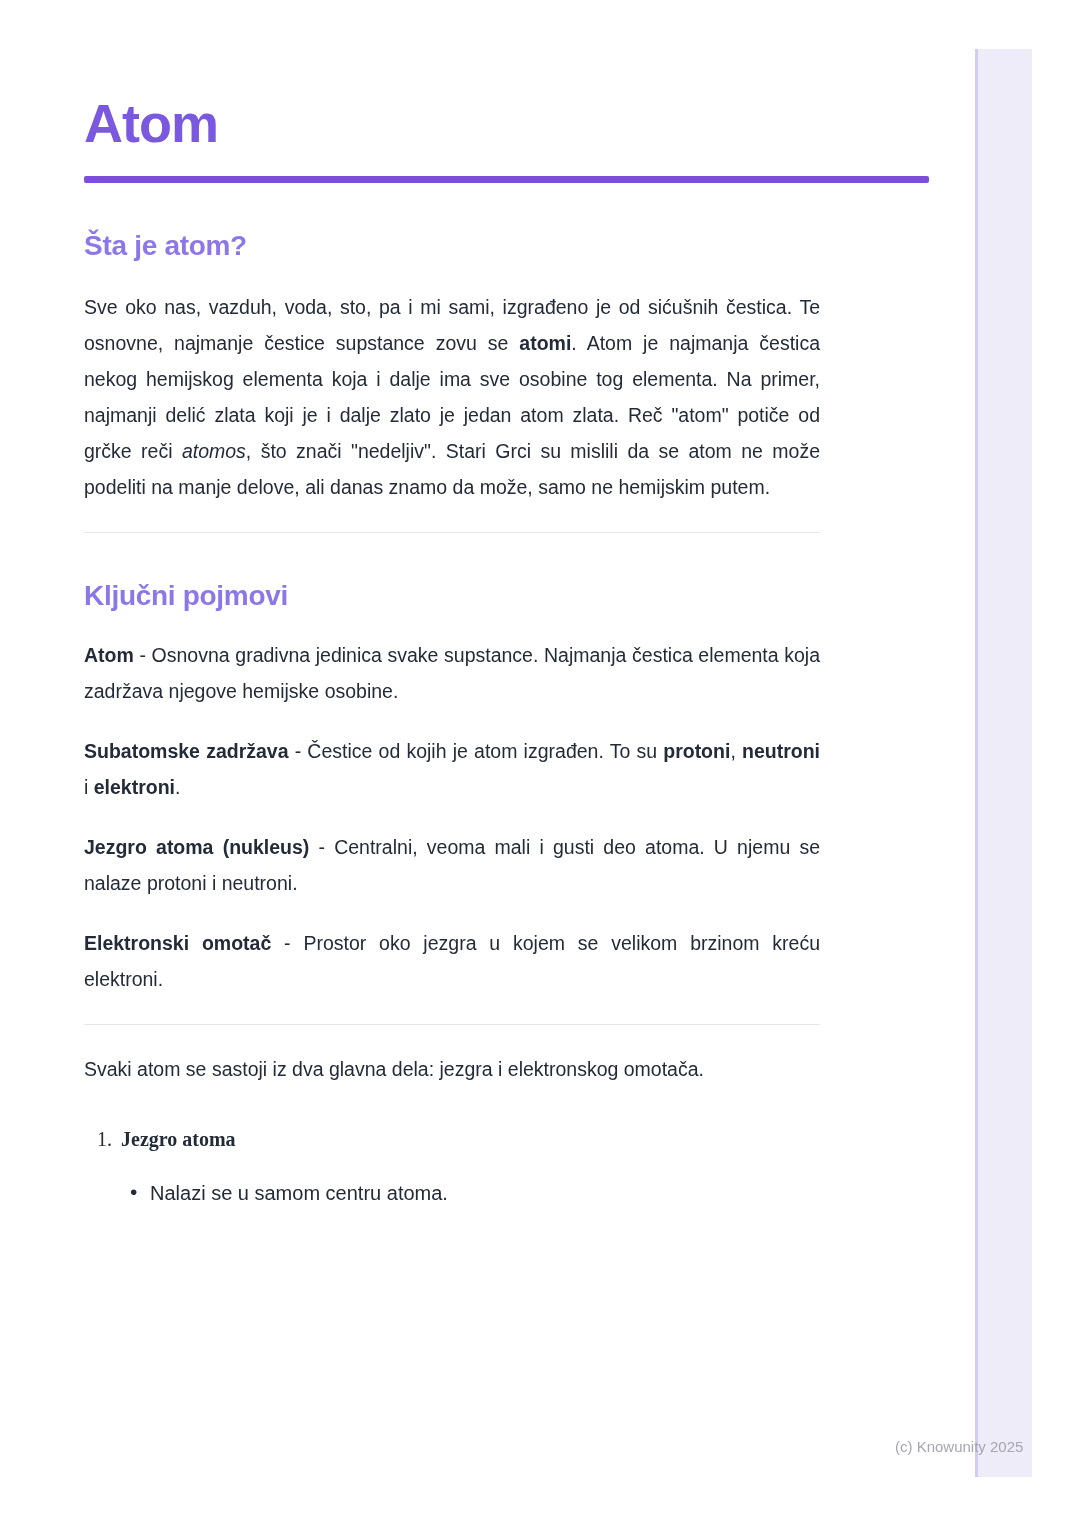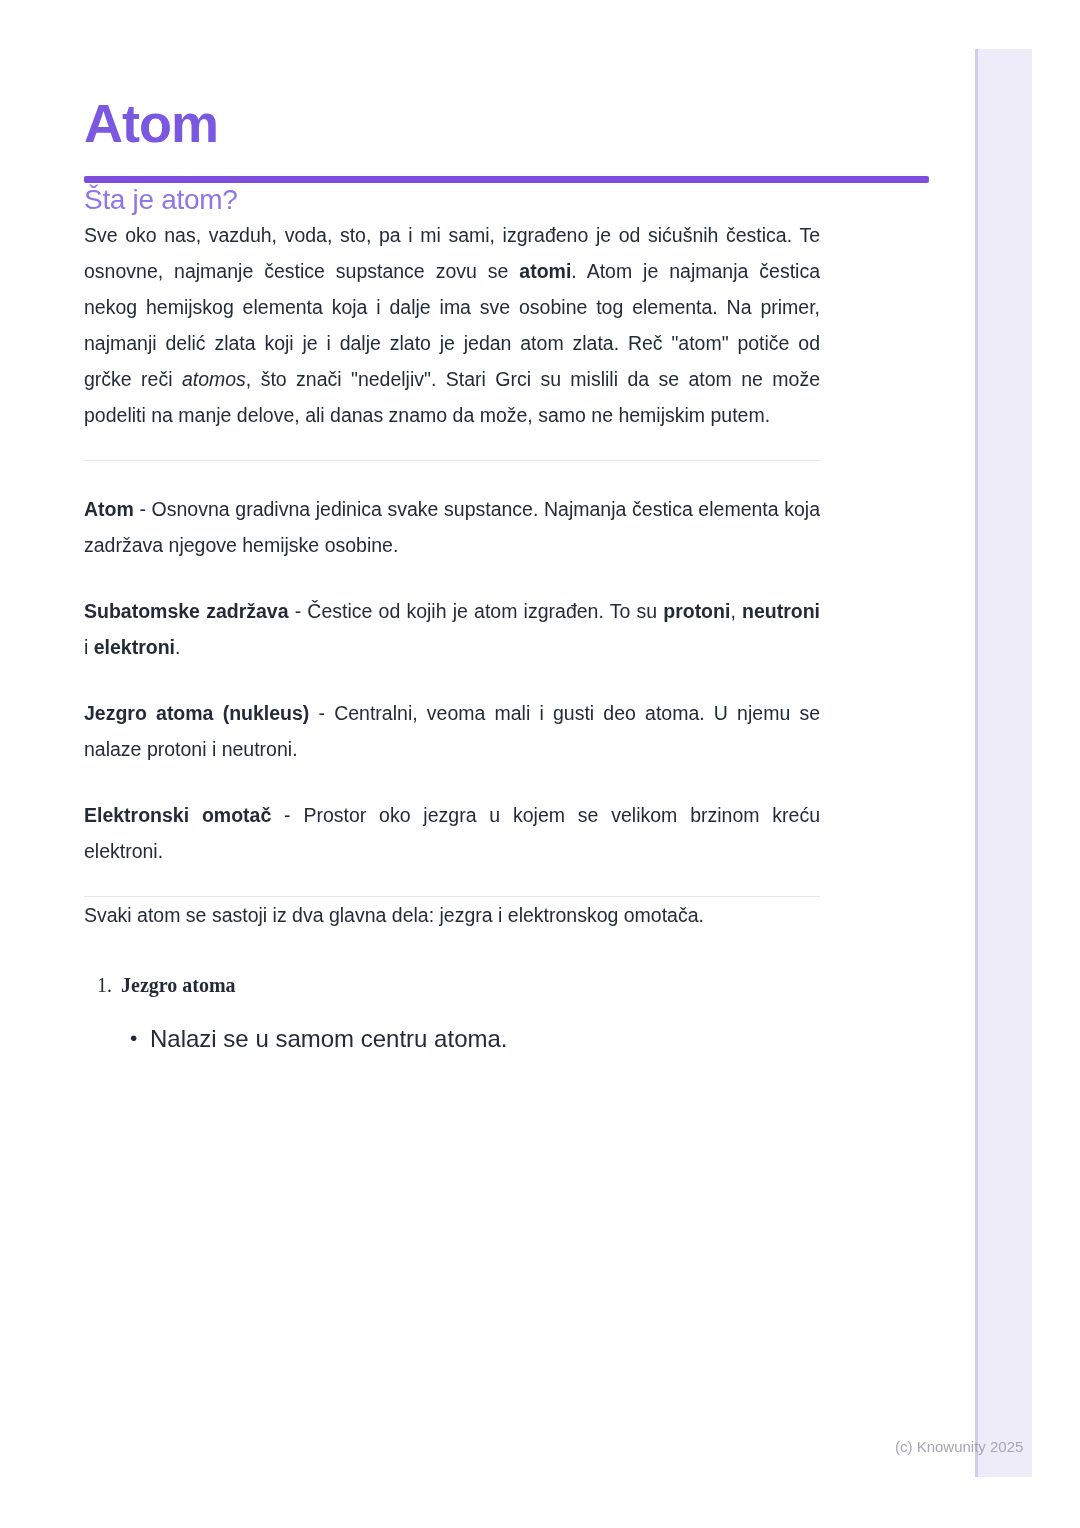--- a/index.html
+++ b/index.html
@@ -44,32 +44,34 @@
     color:var(--title);
   }
   .title-rule {
     margin-top:26px;
     width:845px;
     height:7px;
     border-radius:2px;
     background:var(--accent-rule);
   }
   h2.section-heading {
+    margin-top:46px;
     font-size:28px;
     line-height:34px;
-    font-weight:400;
+    font-weight:700;
     letter-spacing:-0.3px;
     color:var(--heading);
   }
   p.body {
+    margin-top:26px;
     font-size:19.5px;
     line-height:36px;
   }
   p.just { text-align:justify; }
-  p.def { margin-top:30px; }
+  p.def { margin-top:24px; }
   p.def:first-of-type { margin-top:26px; }
   .b { font-weight:700; }
   .i { font-style:italic; }
   hr.divider {
     margin-top:27px;
     border:none;
     border-top:1px solid var(--divider);
     width:736px;
   }
   .oitem {
@@ -80,21 +82,21 @@
     font-family:Liberation Serif, serif;
   }
   .onum { margin-right:9px; }
   ul.bullets {
     list-style:none;
     margin-top:21px;
   }
   ul.bullets li {
     position:relative;
     padding-left:66px;
-    font-size:24px;
+    font-size:20px;
     line-height:30px;
   }
   ul.bullets li + li { margin-top:15px; }
   ul.bullets li::before {
     content:"\2022";
     position:absolute;
     left:46px; top:-1px;
     font-size:21px;
   }
   .footer {
@@ -114,20 +116,21 @@
 <div class="content">
 
   <h1 class="page-title">Atom</h1>
   <div class="title-rule"></div>
 
   <h2 class="section-heading">Šta je atom?</h2>
   <p class="body just"><span>Sve oko nas, vazduh, voda, sto, pa i mi sami, izgrađeno je od sićušnih čestica. Te osnovne, najmanje čestice supstance zovu se </span><span class="b">atomi</span><span>. Atom je najmanja čestica nekog hemijskog elementa koja i dalje ima sve osobine tog elementa. Na primer, najmanji delić zlata koji je i dalje zlato je jedan atom zlata. Reč "atom" potiče od grčke reči </span><span class="i">atomos</span><span>, što znači "nedeljiv". Stari Grci su mislili da se atom ne može podeliti na manje delove, ali danas znamo da može, samo ne hemijskim putem.</span></p>
 
   <hr class="divider">
 
+  <h2 class="section-heading">Ključni pojmovi</h2>
   <p class="body just def"><span class="b">Atom</span><span> - Osnovna gradivna jedinica svake supstance. Najmanja čestica elementa koja zadržava njegove hemijske osobine.</span></p>
   <p class="body just def"><span class="b">Subatomske zadržava</span><span> - Čestice od kojih je atom izgrađen. To su </span><span class="b">protoni</span><span>, </span><span class="b">neutroni</span><span> i </span><span class="b">elektroni</span><span>.</span></p>
   <p class="body just def"><span class="b">Jezgro atoma (nukleus)</span><span> - Centralni, veoma mali i gusti deo atoma. U njemu se nalaze protoni i neutroni.</span></p>
   <p class="body just def"><span class="b">Elektronski omotač</span><span> - Prostor oko jezgra u kojem se velikom brzinom kreću elektroni.</span></p>
 
   <hr class="divider">
 
   <p class="body">Svaki atom se sastoji iz dva glavna dela: jezgra i elektronskog omotača.</p>
 
   <div class="oitem">

